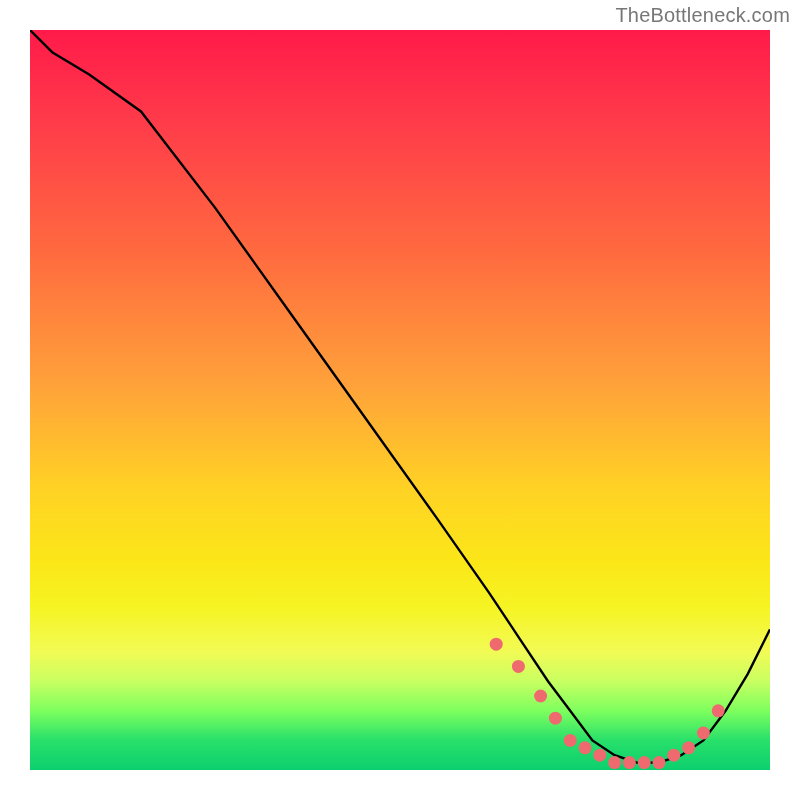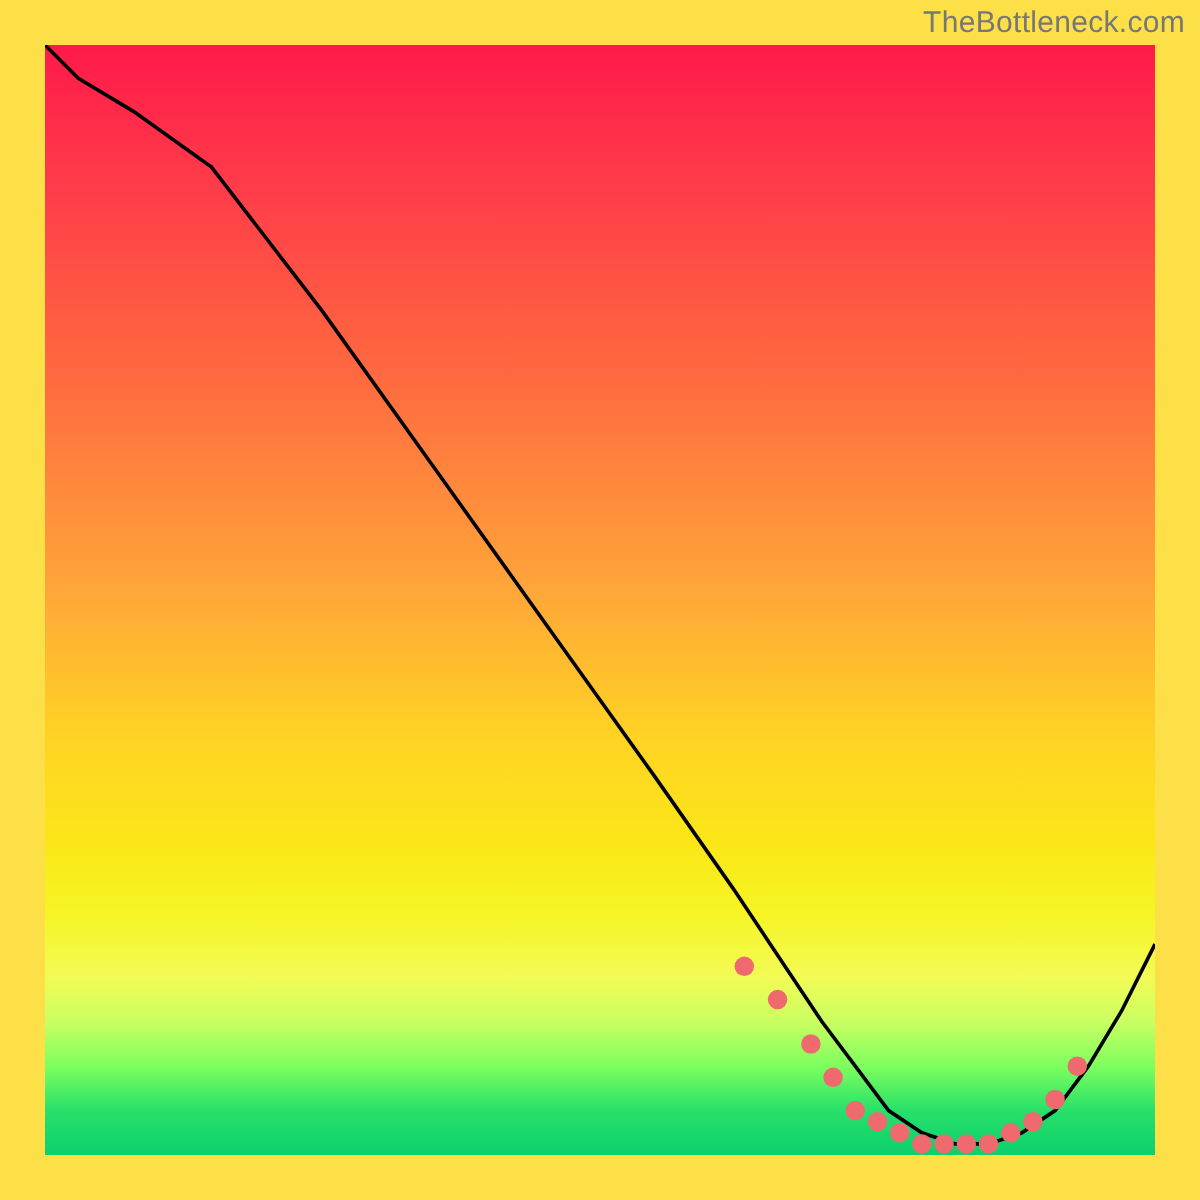--- a/index.html
+++ b/index.html
@@ -8,21 +8,21 @@
     width: 800px;
     height: 800px;
     background: #000;
     overflow: hidden;
     font-family: Arial, Helvetica, sans-serif;
   }
   .frame {
     position: relative;
     width: 800px;
     height: 800px;
-    background: #fde047;
+    background: #ffffff;
   }
   .watermark {
     position: absolute;
     top: 4px;
     right: 10px;
     color: #777;
     font-size: 20px;
     font-weight: 500;
     letter-spacing: 0.2px;
     z-index: 10;

